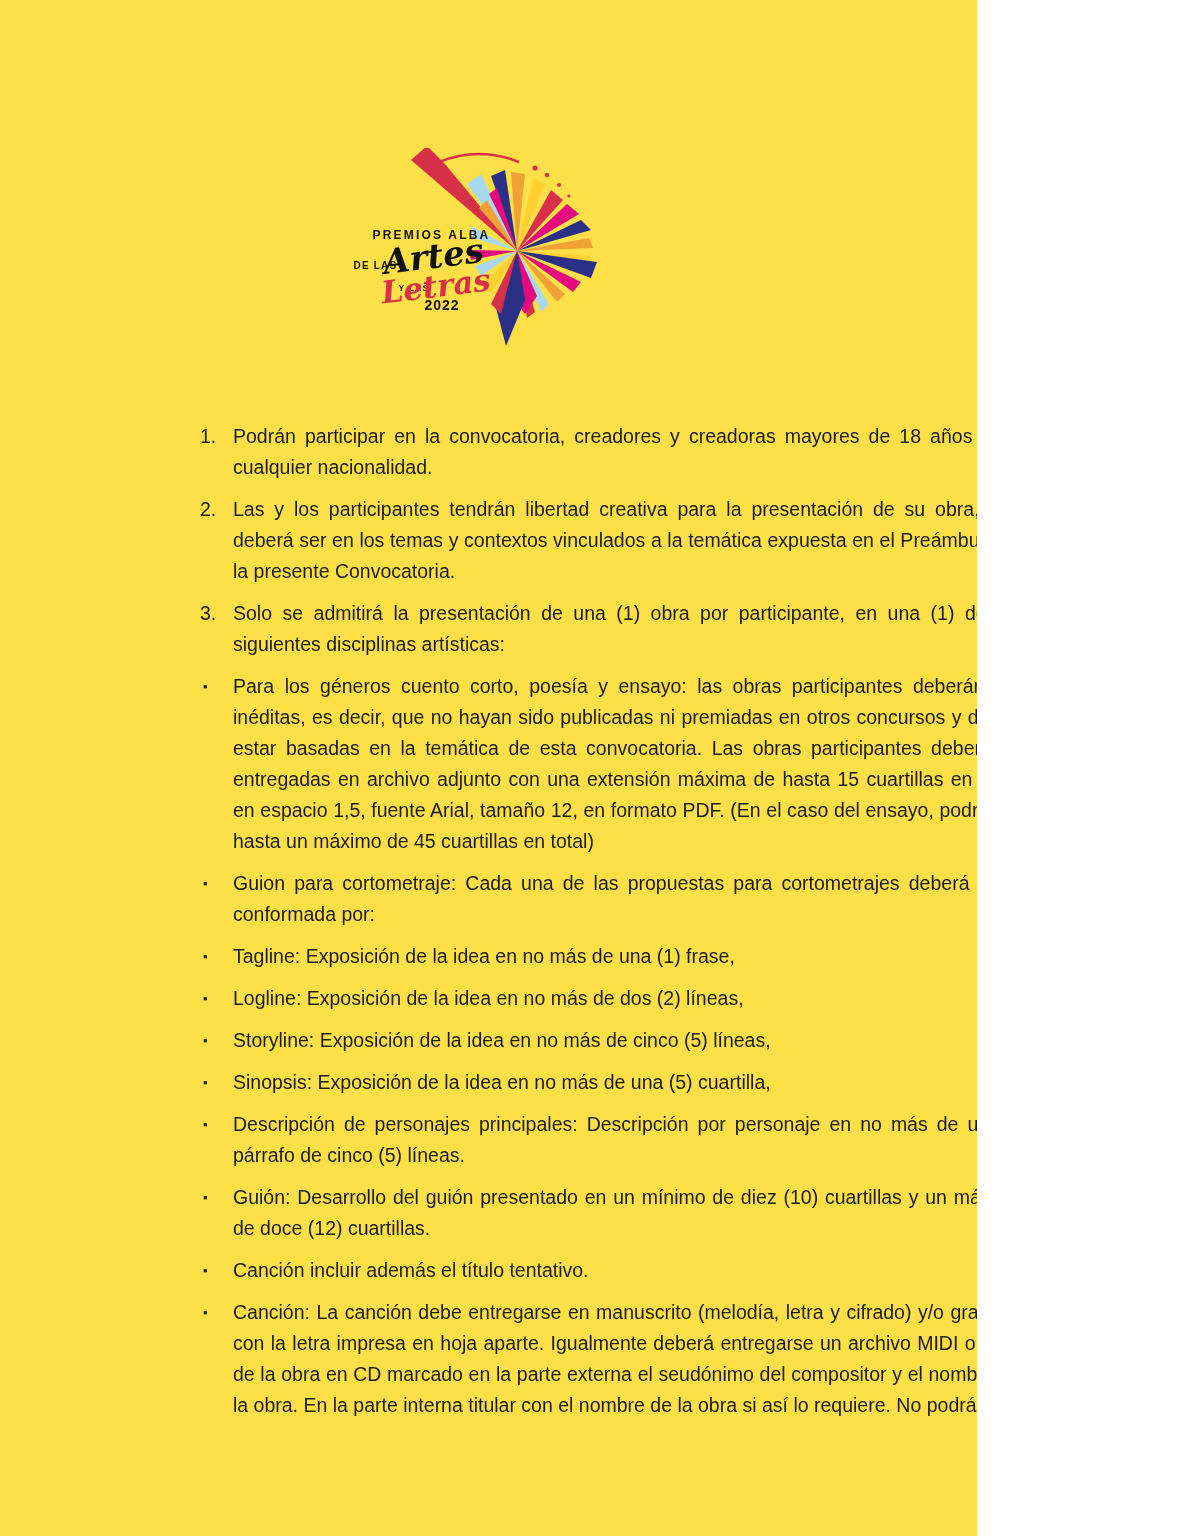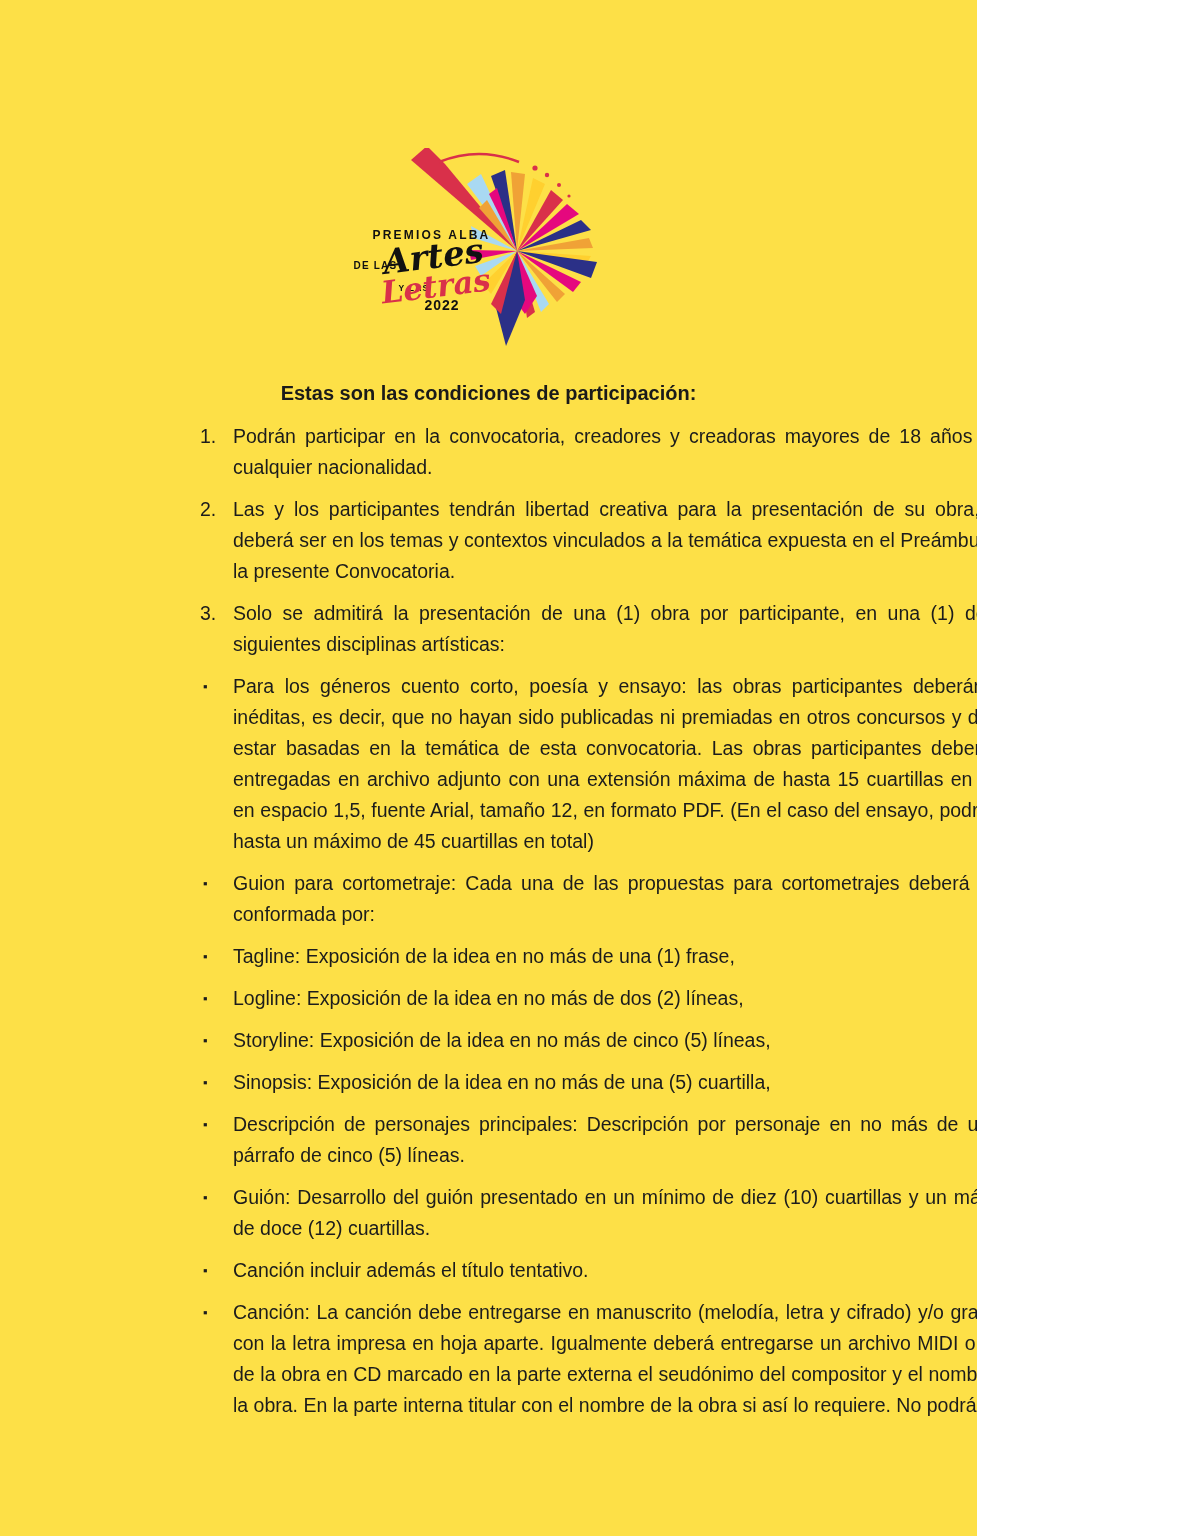--- a/index.html
+++ b/index.html
@@ -141,21 +141,20 @@
       <polygon points="178,103 150,46 158,40" fill="#e5087e"></polygon>
     </svg>
     <span class="lt lt-premios">PREMIOS ALBA</span>
     <span class="lt lt-delas">DE LAS</span>
     <span class="lt lt-artes">Artes</span>
     <span class="lt lt-ylas">Y LAS</span>
     <span class="lt lt-letras">Letras</span>
     <span class="lt lt-year">2022</span>
   </div>
 
-  <h1 class="doc-title">Estas son las condiciones de participación:</h1>
 
   <div class="content">
 
     <div class="list-row">
       <span class="marker">1.</span>
       <div class="body-text">Podrán participar en la convocatoria, creadores y creadoras mayores de 18 años y de cualquier nacionalidad.</div>
     </div>
 
     <div class="list-row">
       <span class="marker">2.</span>

